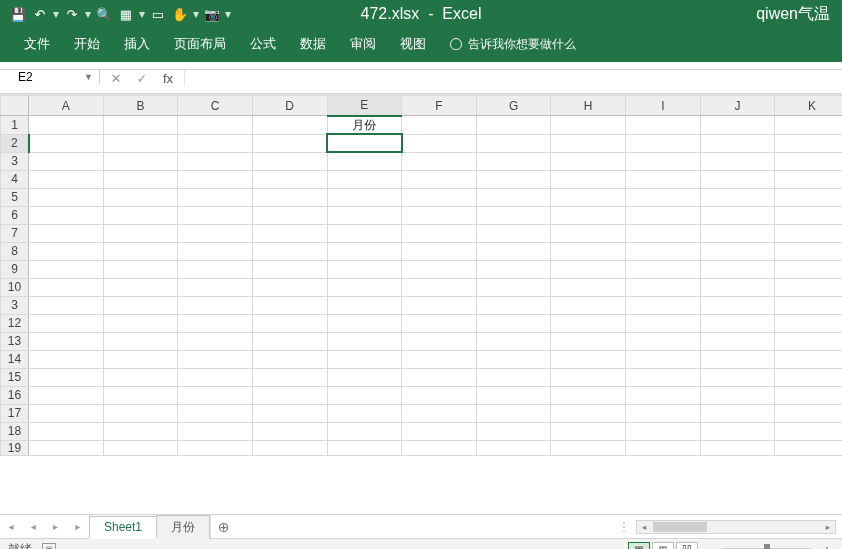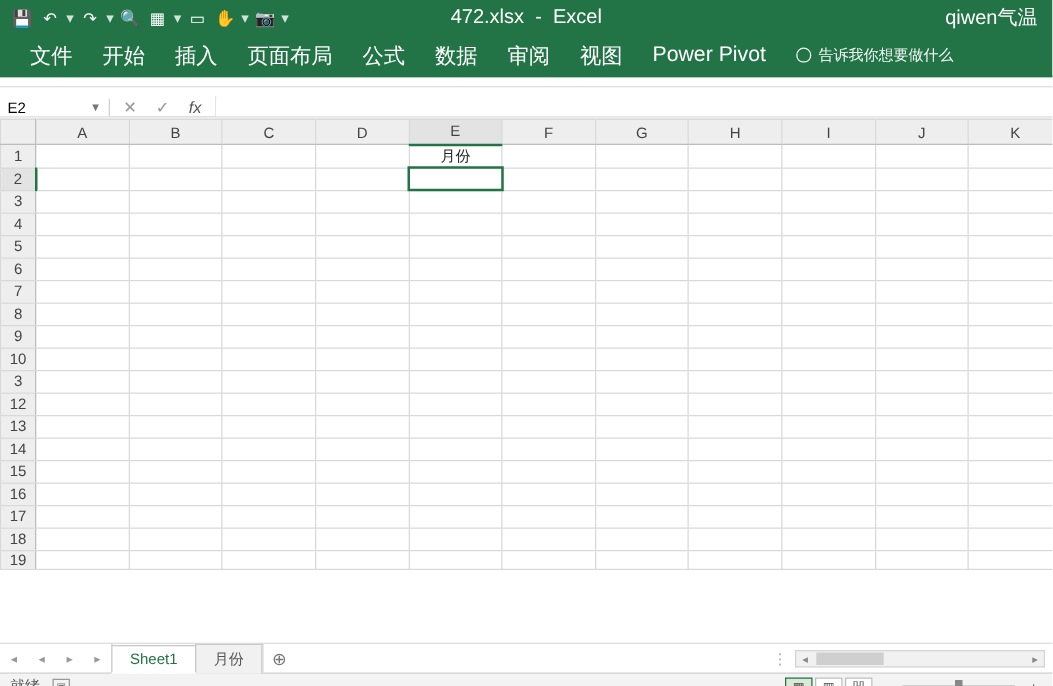--- a/index.html
+++ b/index.html
@@ -8,35 +8,35 @@
   
   .titlebar { background: #227447; height: 28px; display: flex; align-items: center; color: #fff; position: relative; }
   .qat { display: flex; gap: 2px; padding-left: 8px; align-items: center; }
   .qat-item { width: 20px; height: 20px; display: flex; align-items: center; justify-content: center; cursor: pointer; font-size: 13px; }
   .qat-sep { width: 8px; text-align: center; opacity: .8; }
   .title-center { position: absolute; left: 50%; transform: translateX(-50%); font-size: 16px; white-space: nowrap; }
   .title-right { margin-left: auto; padding-right: 12px; font-size: 16px; }
 
   
   .ribbon { background: #227447; height: 34px; display: flex; align-items: center; color: #fff; padding-left: 14px; gap: 4px; border-bottom: 2px solid #227447; }
-  .ribbon-tab { padding: 6px 10px; cursor: pointer; font-size: 17px; }
+  .ribbon-tab { padding: 6px 10px; cursor: pointer; font-size: 13px; }
   .tell-me { display: flex; align-items: center; gap: 6px; margin-left: 10px; font-size: 12px; opacity: .95; }
   .bulb { width: 12px; height: 12px; border: 1.3px solid #fff; border-radius: 50% 50% 45% 45%; position: relative; }
 
   
   .ribbon-gap { height: 8px; background: #fff; border-bottom: 1px solid #d4d4d4; }
 
   
-  .formula-bar { height: 24px; display: flex; align-items: flex-end; border-bottom: 1px solid #d4d4d4; background: #fff; }
+  .formula-bar { height: 24px; display: flex; align-items: flex-start; border-bottom: 1px solid #d4d4d4; background: #fff; padding-left: 12px; }
   .name-box { width: 88px; border-right: 1px solid #cfcfcf; display: flex; align-items: center; padding: 0 6px; position: relative; background: #fff; }
   .name-box input { width: 60px; border: none; outline: none; font-size: 12px; background: transparent; }
   .name-box .dd { margin-left: auto; color: #777; font-size: 9px; }
   .fx-group { display: flex; align-items: center; padding: 0 8px; gap: 10px; border-right: 1px solid #e3e3e3; }
   .fx-btn { width: 16px; height: 16px; display: flex; align-items: center; justify-content: center; color: #9a9a9a; font-size: 13px; cursor: pointer; }
-  .fx-label { font-style: italic; color: #555; }
+  .fx-label { color: #555; }
   .formula-input { flex: 1; }
   .formula-input input { width: 100%; height: 100%; border: none; outline: none; padding: 0 6px; font-size: 12px; }
 
   
   .grid-area { position: relative; height: 420px; overflow: hidden; background: #fff; border-top: 1px solid #e3e3e3; }
   table.grid { border-collapse: collapse; table-layout: fixed; width: 850px; }
   .grid th, .grid td { border: 1px solid #d9d9d9; height: 18px; font-weight: normal; font-size: 12px; color: #444; }
   .grid thead th { background: #eeeeee; border-bottom: 1px solid #bdbdbd; height: 20px; }
   .grid thead th.corner { background: #eeeeee; width: 28px; border-right: 1px solid #bdbdbd; }
   .grid tbody th.rowhdr { background: #eeeeee; width: 28px; text-align: center; border-right: 1px solid #bdbdbd; }
@@ -98,21 +98,20 @@
 
 <div class="ribbon">
   <div class="ribbon-tab">文件</div>
   <div class="ribbon-tab">开始</div>
   <div class="ribbon-tab">插入</div>
   <div class="ribbon-tab">页面布局</div>
   <div class="ribbon-tab">公式</div>
   <div class="ribbon-tab">数据</div>
   <div class="ribbon-tab">审阅</div>
   <div class="ribbon-tab">视图</div>
-  <div class="ribbon-tab">Power Pivot</div>
   <div class="tell-me">
     <span class="bulb"></span>
     <span>告诉我你想要做什么</span>
   </div>
 </div>
 
 <div class="ribbon-gap"></div>
 
 <div class="formula-bar">
   <div class="name-box">

